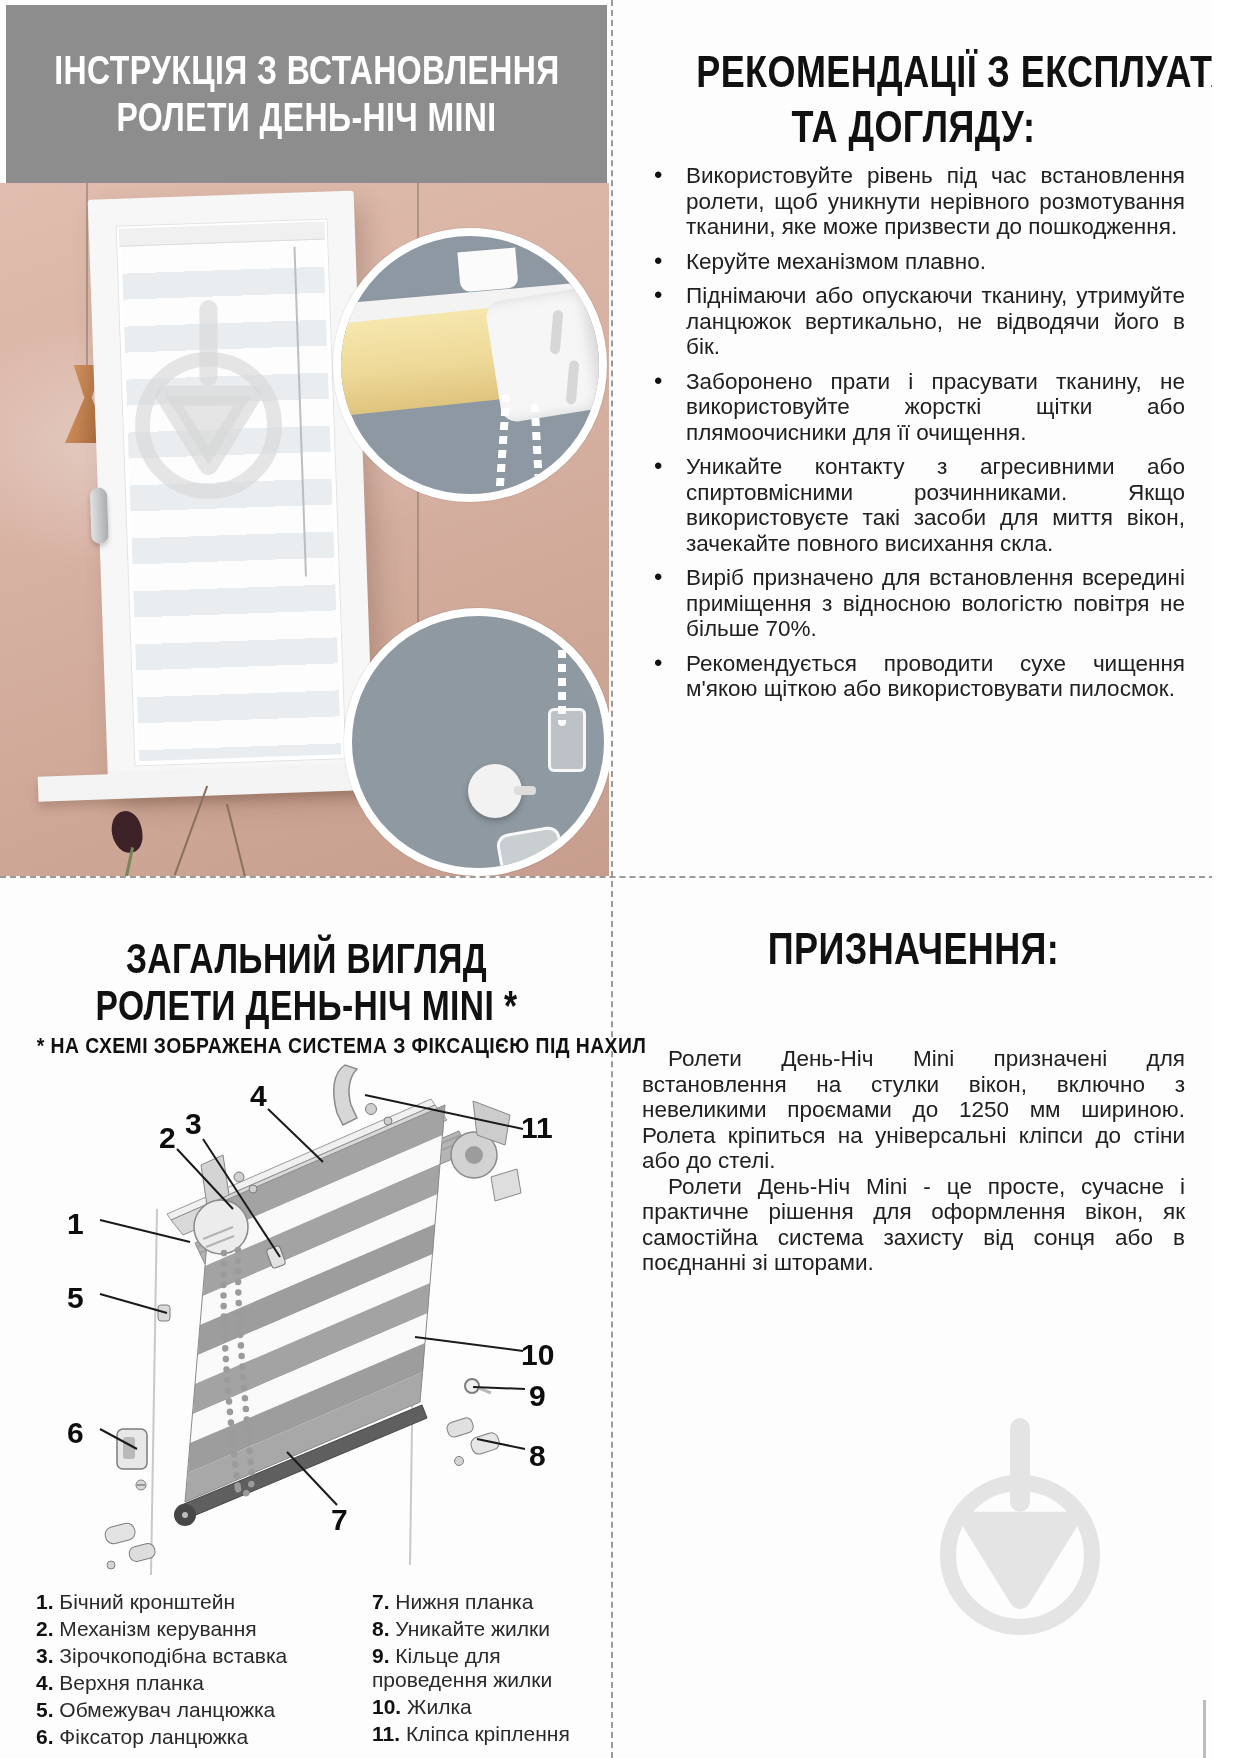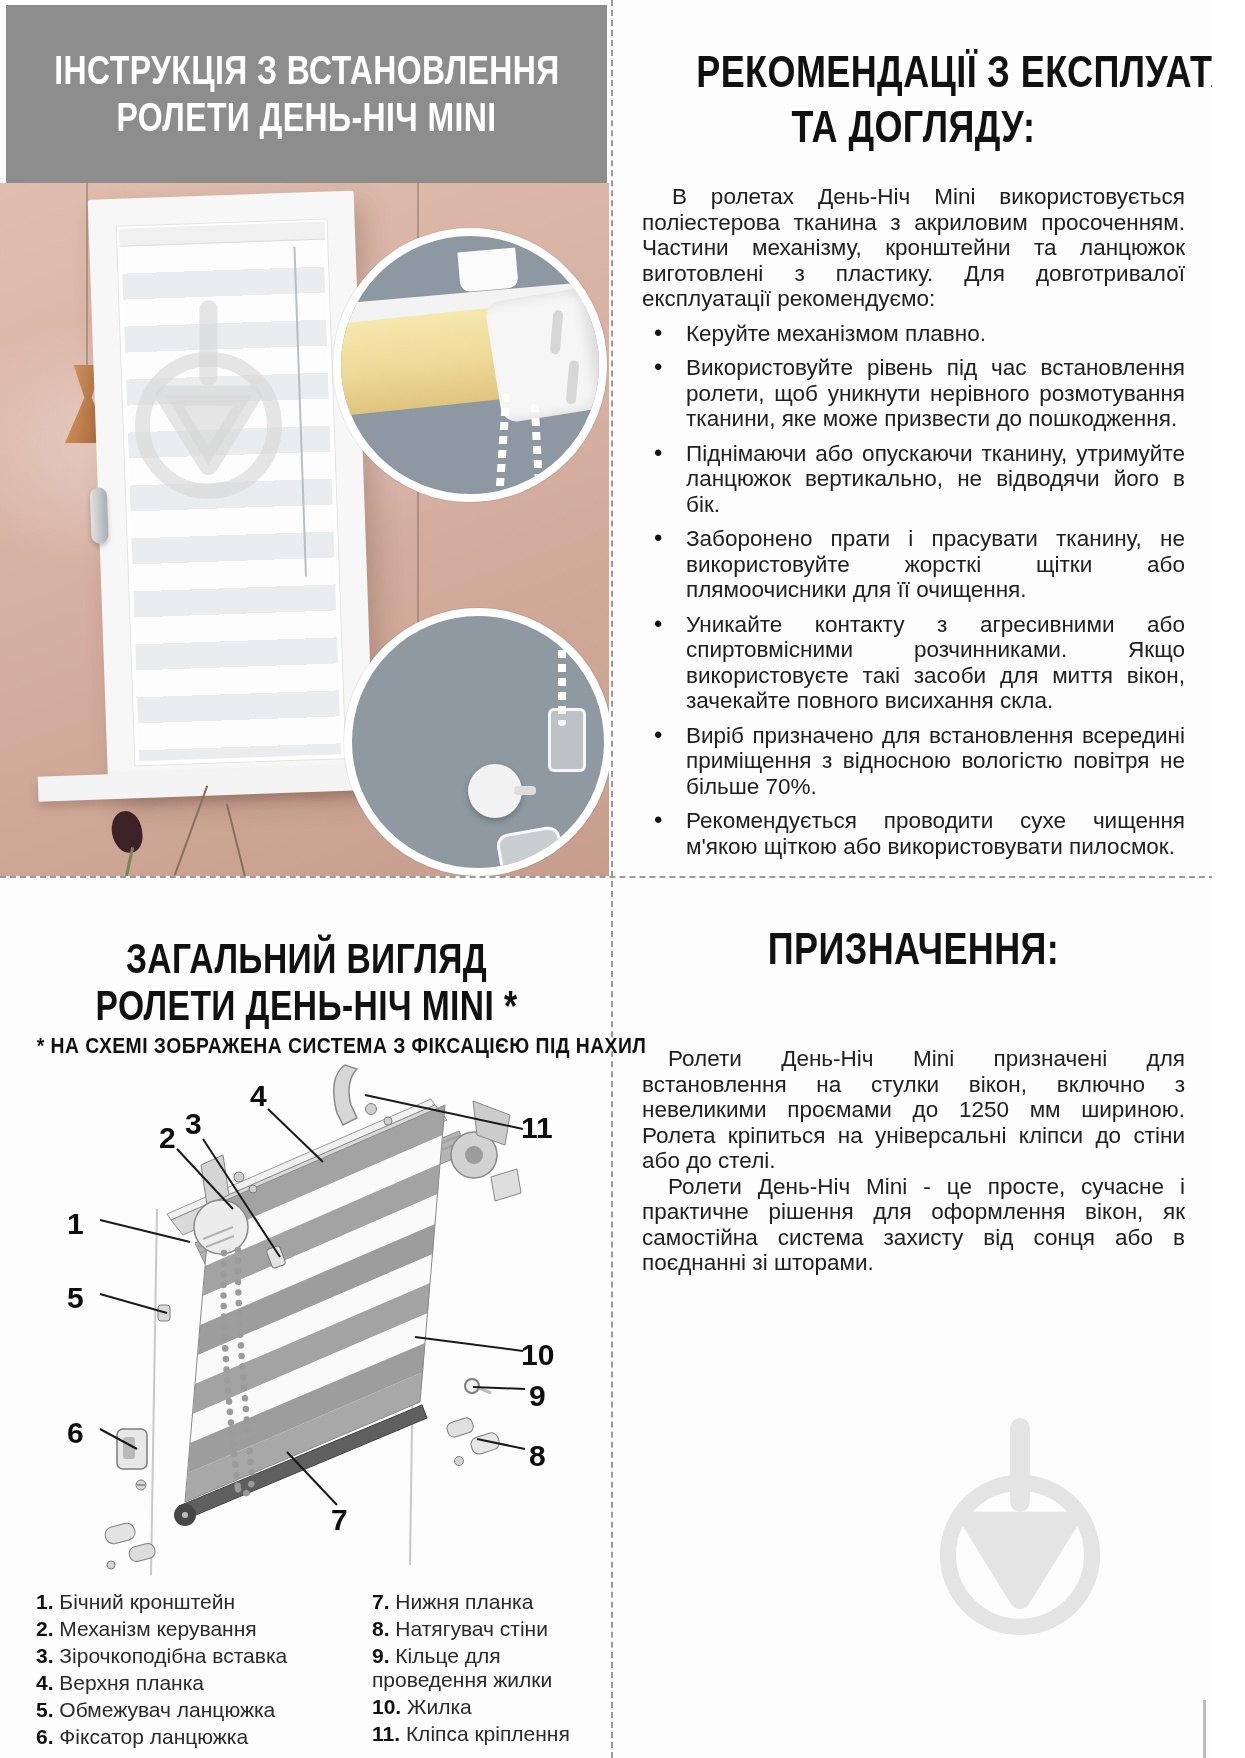--- a/index.html
+++ b/index.html
@@ -166,24 +166,23 @@
     <svg class="watermark wm-top" width="165" height="208" viewBox="0 0 100 126">
       <circle cx="50" cy="76" r="40" fill="none" stroke="currentColor" stroke-width="9"></circle>
       <rect x="44.5" y="0" width="11" height="52" rx="5.5" fill="currentColor"></rect>
       <path d="M24 58 H76 L50 100 Z" fill="currentColor" stroke="currentColor" stroke-width="12" stroke-linejoin="round"></path>
     </svg>
   </div>
 
   <div class="quad-tr">
     <span class="cond">РЕКОМЕНДАЦІЇ З ЕКСПЛУАТАЦІЇ</span>
     <span class="cond">ТА ДОГЛЯДУ:</span>
-    <p class="body-text intro">В ролетах День-Ніч Mini використовується поліестерова тканина з акриловим просоченням. Частини механізму, кронштейни та ланцюжок виготовлені з пластику. Для довготривалої експлуатації рекомендуємо:</p>
     <ul class="recs body-text">
+      <li>Використовуйте рівень під час встановлення ролети, щоб уникнути нерівного розмотування тканини, яке може призвести до пошкодження.</li>
       <li>Керуйте механізмом плавно.</li>
-      <li>Використовуйте рівень під час встановлення ролети, щоб уникнути нерівного розмотування тканини, яке може призвести до пошкодження.</li>
       <li>Піднімаючи або опускаючи тканину, утримуйте ланцюжок вертикально, не відводячи його в бік.</li>
       <li>Заборонено прати і прасувати тканину, не використовуйте жорсткі щітки або плямоочисники для її очищення.</li>
       <li>Уникайте контакту з агресивними або спиртовмісними розчинниками. Якщо використовуєте такі засоби для миття вікон, зачекайте повного висихання скла.</li>
       <li>Виріб призначено для встановлення всередині приміщення з відносною вологістю повітря не більше 70%.</li>
       <li>Рекомендується проводити сухе чищення м'якою щіткою або використовувати пилосмок.</li>
     </ul>
   </div>
 
   <div class="quad-bl">
     <div class="titles">
@@ -287,21 +286,21 @@
     <div class="legend legend-left">
       <div class="item"><b>1.</b> <span>Бічний кронштейн</span></div>
       <div class="item"><b>2.</b> <span>Механізм керування</span></div>
       <div class="item"><b>3.</b> <span>Зірочкоподібна вставка</span></div>
       <div class="item"><b>4.</b> <span>Верхня планка</span></div>
       <div class="item"><b>5.</b> <span>Обмежувач ланцюжка</span></div>
       <div class="item"><b>6.</b> <span>Фіксатор ланцюжка</span></div>
     </div>
     <div class="legend legend-right">
       <div class="item"><b>7.</b> <span>Нижня планка</span></div>
-      <div class="item"><b>8.</b> <span>Натягувач стіни</span></div>
+      <div class="item"><b>8.</b> <span>Уникайте жилки</span></div>
       <div class="item"><b>9.</b> <span>Кільце для проведення жилки</span></div>
       <div class="item"><b>10.</b> <span>Жилка</span></div>
       <div class="item"><b>11.</b> <span>Кліпса кріплення</span></div>
     </div>
   </div>
 
   <div class="quad-br">
     <span class="cond">ПРИЗНАЧЕННЯ:</span>
     <p class="body-text p1">Ролети День-Ніч Mini призначені для встановлення на стулки вікон, включно з невеликими проємами до 1250 мм шириною. Ролета кріпиться на універсальні кліпси до стіни або до стелі.</p>
     <p class="body-text p2">Ролети День-Ніч Mini - це просте, сучасне і практичне рішення для оформлення вікон, як самостійна система захисту від сонця або в поєднанні зі шторами.</p>

